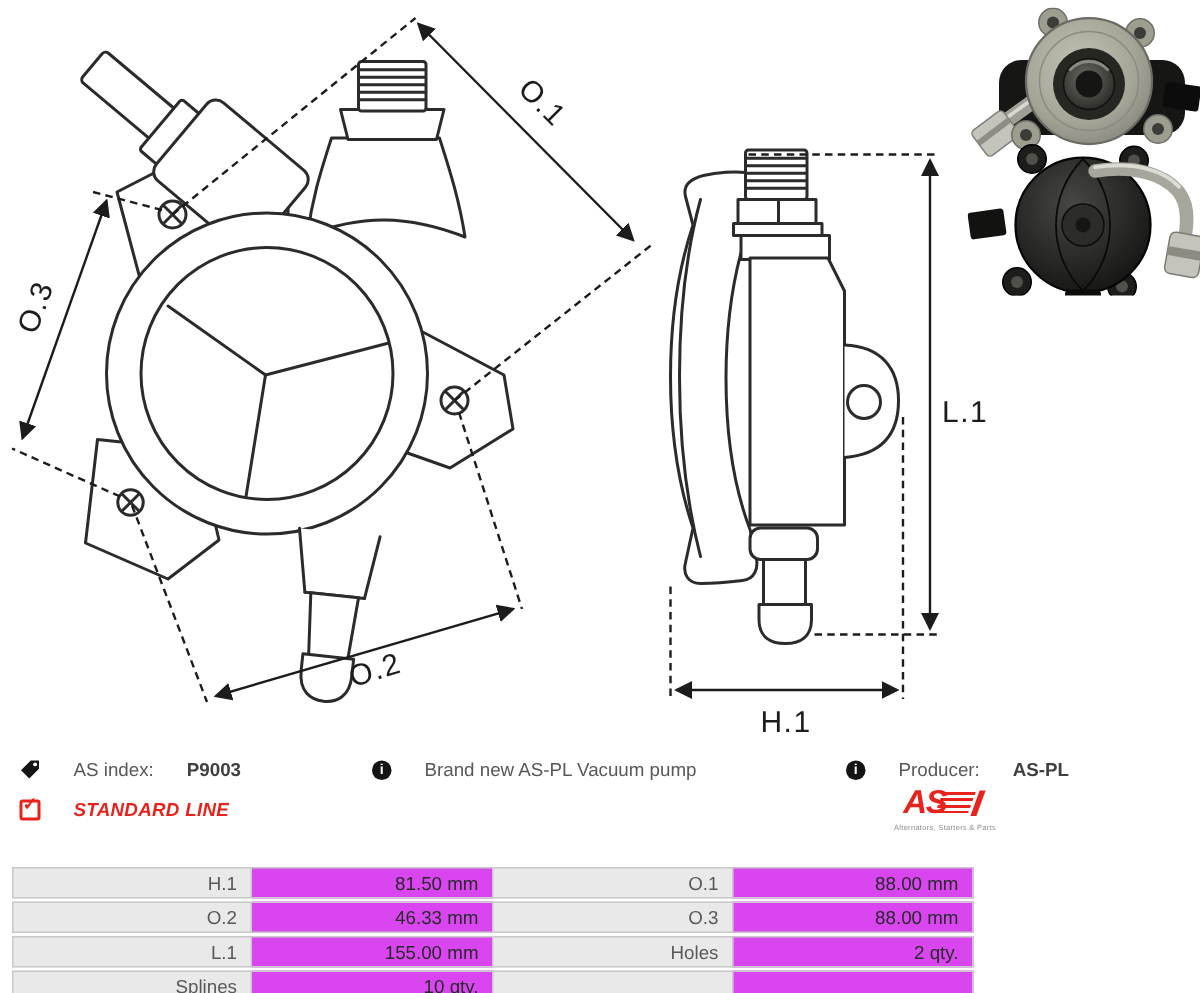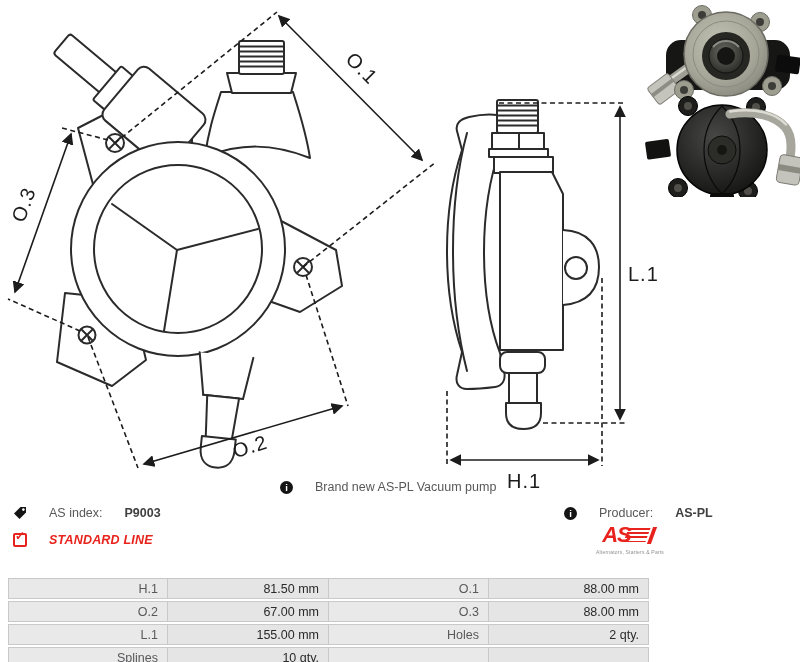--- a/index.html
+++ b/index.html
@@ -34,21 +34,21 @@
   .as-text{font-size:22px;font-weight:bold;font-style:italic;color:#e8231d;letter-spacing:-1px;line-height:1;z-index:2;}
   .as-stripes{width:22px;height:14px;margin-left:-5px;background:repeating-linear-gradient(180deg,#e8231d 0 2px,#fff 2px 4.2px);transform:skewX(-20deg);}
   .as-bar{width:4px;height:17px;margin-left:2px;background:#e8231d;transform:skewX(-20deg);}
   .as-tagline{font-size:5px;color:#8f8f91;margin-top:2px;white-space:nowrap;letter-spacing:.2px;}
 
   
   .spec-table{position:absolute;left:8px;top:576px;width:641px;border-collapse:separate;border-spacing:0 2px;table-layout:fixed;font-size:12.5px;}
   .spec-table td{height:17px;border:1px solid #c9c9c9;border-left:none;padding:1px 9px 1px 0;text-align:right;overflow:hidden;}
   .spec-table td:first-child{border-left:1px solid #c9c9c9;}
   .spec-table td.lbl{background:#e9e9e9;color:#59595b;}
-  .spec-table td.val{background:#e5e5e5;color:#2a2a2c;}
+  .spec-table td.val{background:#d946ef;color:#2a2a2c;}
 </style>
 </head>
 <body>
 
 <div class="page">
 
   <svg id="front-svg" class="svg-abs" width="445" height="505" viewBox="0 0 445 505">
     <defs>
       <marker id="arr" viewBox="0 0 10 10" refX="8.6" refY="5" markerWidth="7.5" markerHeight="7.5" orient="auto-start-reverse">
           <path d="M0,0 L10,5 L0,10 Z" fill="#1c1c1c"></path>
@@ -261,21 +261,21 @@
 
   <div class="info-item" style="left:13px;top:506px;">
     <svg width="14" height="14" viewBox="0 0 14 14">
       <path d="M1,7.5 L7.5,1 L13,1 L13,6.5 L6.5,13 Z" fill="#141414"></path>
       <circle cx="10.4" cy="3.6" r="1.3" fill="#fff"></circle>
     </svg>
     <span>AS index:</span>
     <span class="strong">P9003</span>
   </div>
 
-  <div class="info-item" style="left:248px;top:480px;margin-left:32px;">
+  <div class="info-item" style="left:248px;top:506px;">
     <span class="ico-info"></span>
     <span>Brand new AS-PL Vacuum pump</span>
   </div>
 
   <div class="info-item" style="left:548px;top:506px;padding-left:16px;">
     <span class="ico-info"></span>
     <span>Producer:</span>
     <span class="strong">AS-PL</span>
   </div>
 
@@ -303,21 +303,21 @@
       </colgroup>
     <tbody>
         <tr>
       <td class="lbl">H.1</td>
       <td class="val">81.50 mm</td>
       <td class="lbl">O.1</td>
       <td class="val">88.00 mm</td>
     </tr>
     <tr>
       <td class="lbl">O.2</td>
-      <td class="val">67.00 mm</td>
+      <td class="val">46.33 mm</td>
       <td class="lbl">O.3</td>
       <td class="val">88.00 mm</td>
     </tr>
     <tr>
       <td class="lbl">L.1</td>
       <td class="val">155.00 mm</td>
       <td class="lbl">Holes</td>
       <td class="val">2 qty.</td>
     </tr>
     <tr>

